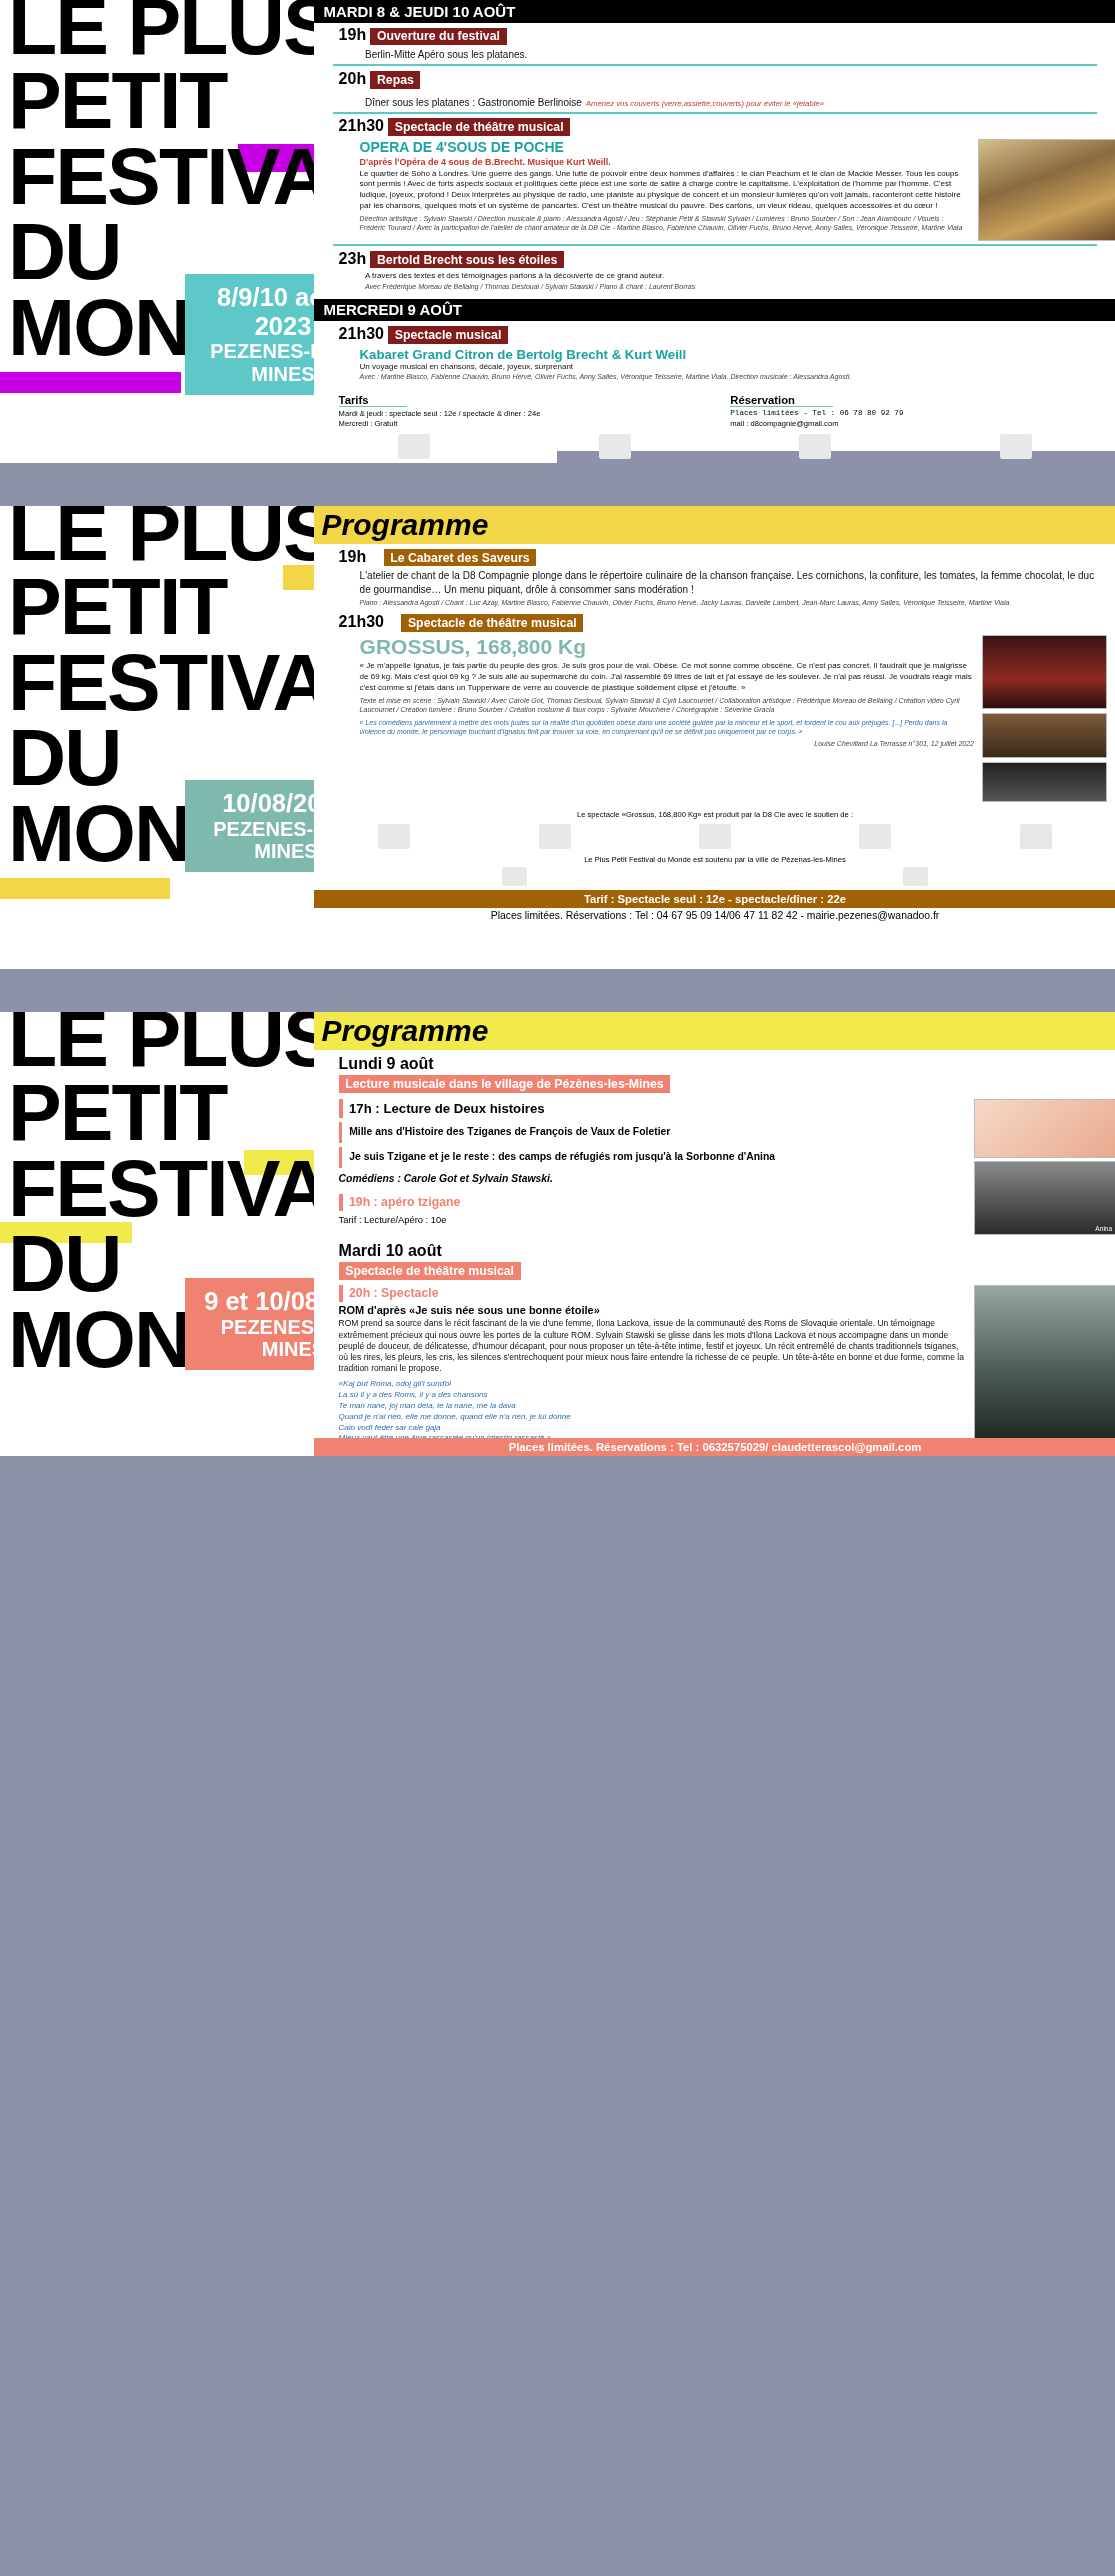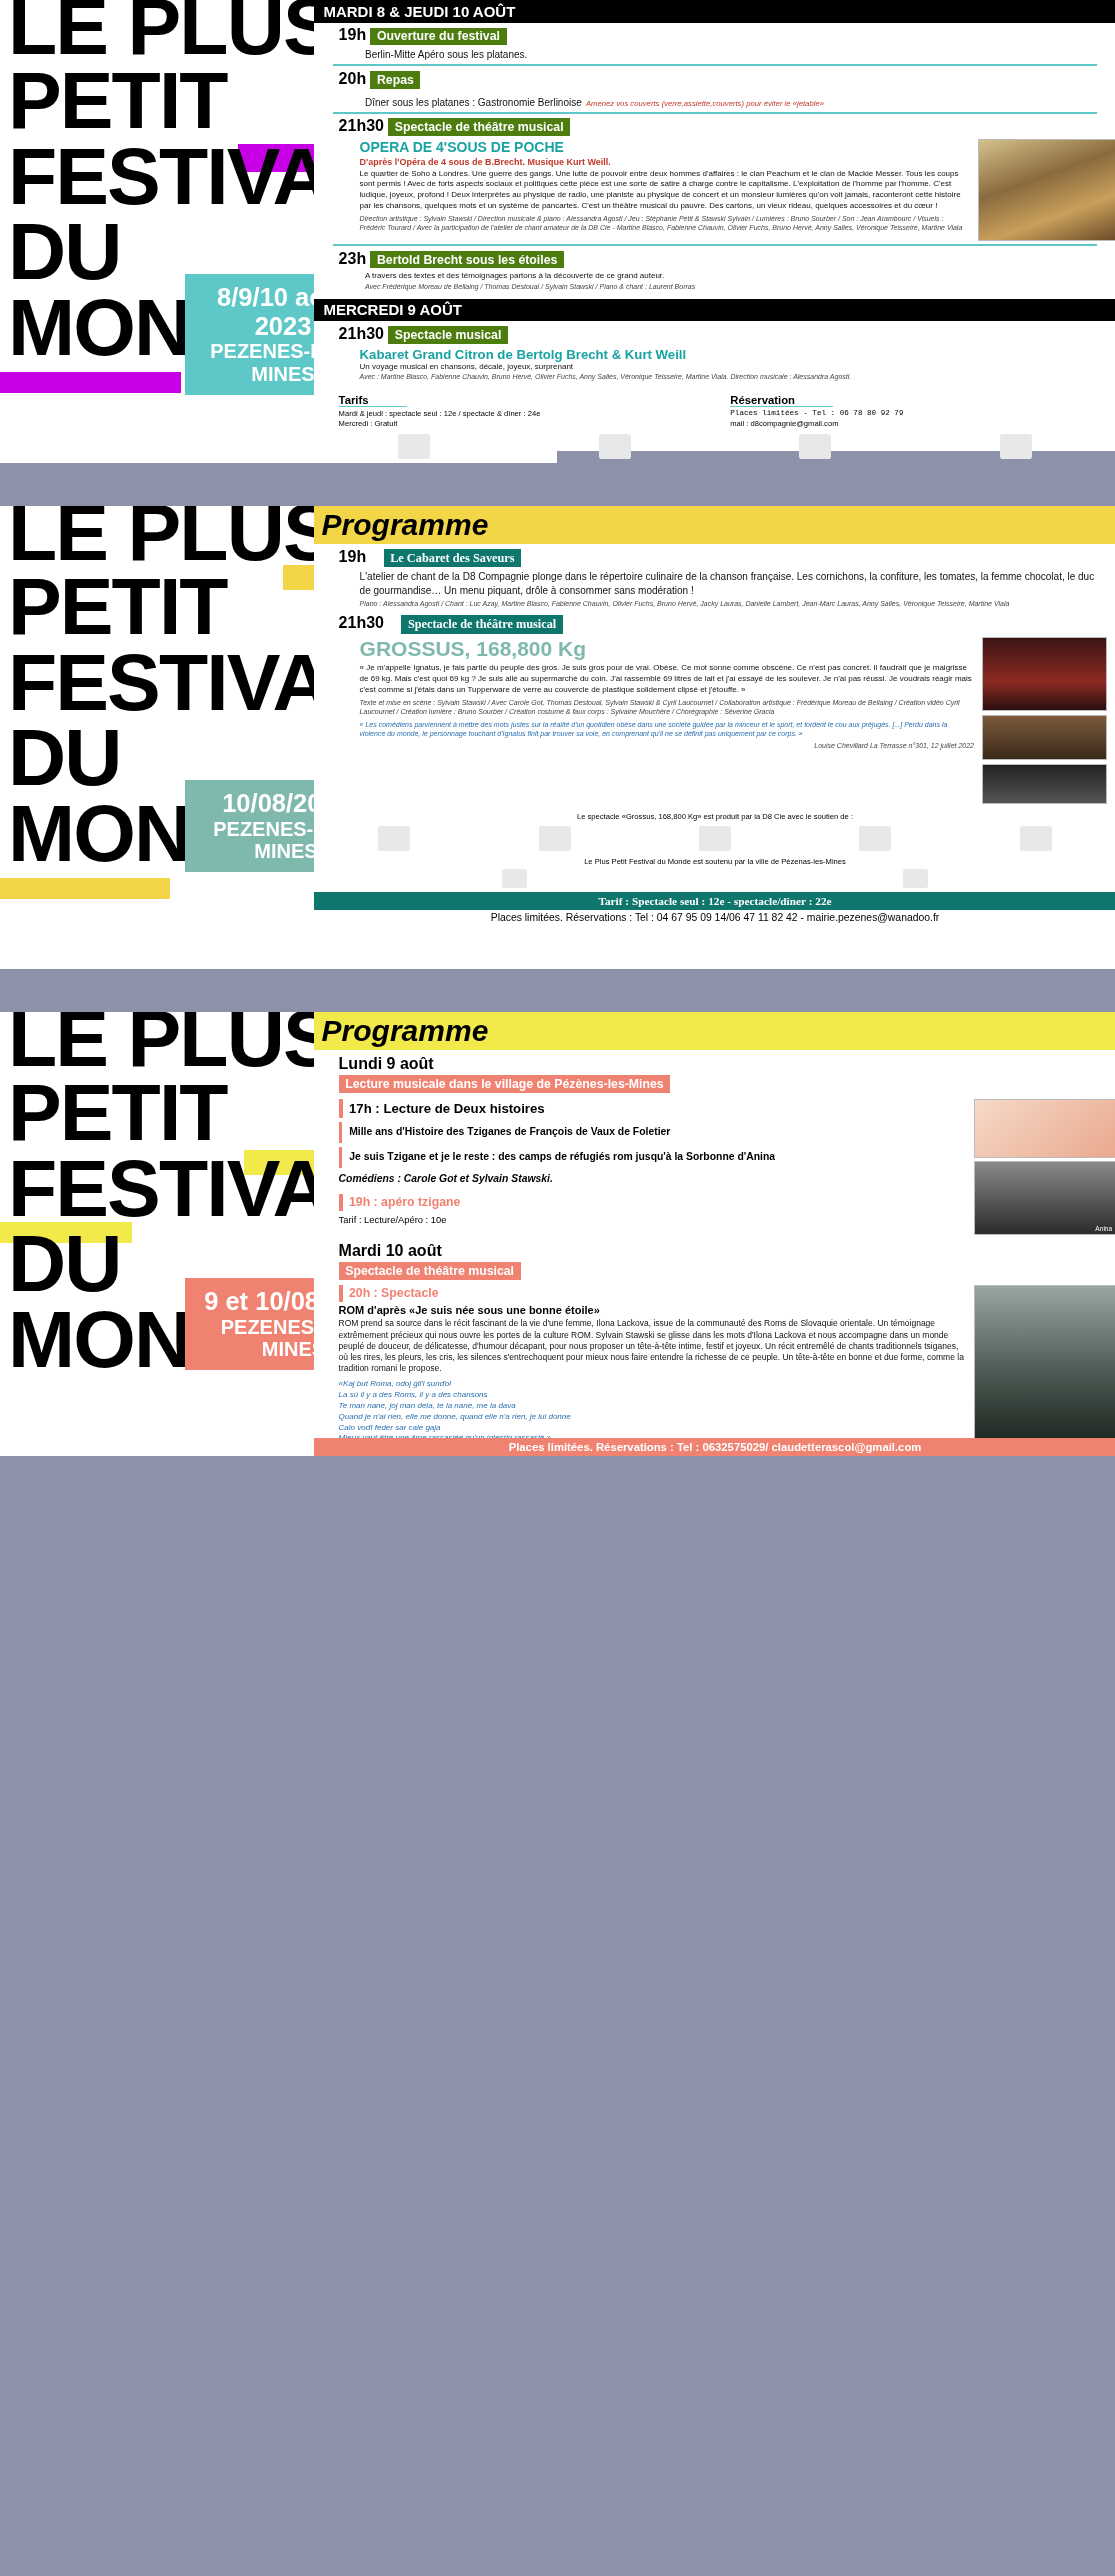--- a/index.html
+++ b/index.html
@@ -79,28 +79,28 @@
   .credits { font-size: 7px; font-style: italic; line-height: 1.32; color: #444; }
   .tiny { font-size: 7.6px; line-height: 1.3; }
   .row { display: flex; }
 
   
   #p1 { height: 463px; background:#8e92a8; }
   #p1 .left-panel { height: 463px; }
   #p1 .right-panel { left: 314px; width: 802px; height: 451px; }
 
   .p1-hdr { background: #000; color: #fff; font-weight: bold; font-size: 15px; padding: 2.8px 9.4px; }
-  .teal { background: #4d7c0f; }
+  .teal { background: #7f1d1d; }
 
   
   #p2 { height: 463px; background:#8e92a8; }
   #p2 .left-panel { height: 463px; }
   #p2 .right-panel { left: 314px; width: 802px; height: 463px; }
   .yellow { background: #f2d648; }
-  .teal2 { background: #0f766e; font-family: Liberation Serif, serif; }
+  .teal2 { background: #a16207; }
 
   
   #p3 { height: 444px; background:#8e92a8; }
   #p3 .left-panel { height: 444px; }
   #p3 .right-panel { left: 314px; width: 802px; height: 444px; }
   .salmon { background: #f08272; }
   .yellow3 { background: #f2ea4a; }
 
   .imgbox { background: #c9c9c9; border: 0.9px solid #bbb; }
   .logo-strip { display: flex; align-items: center; justify-content: space-around; padding: 3.8px 0; }

